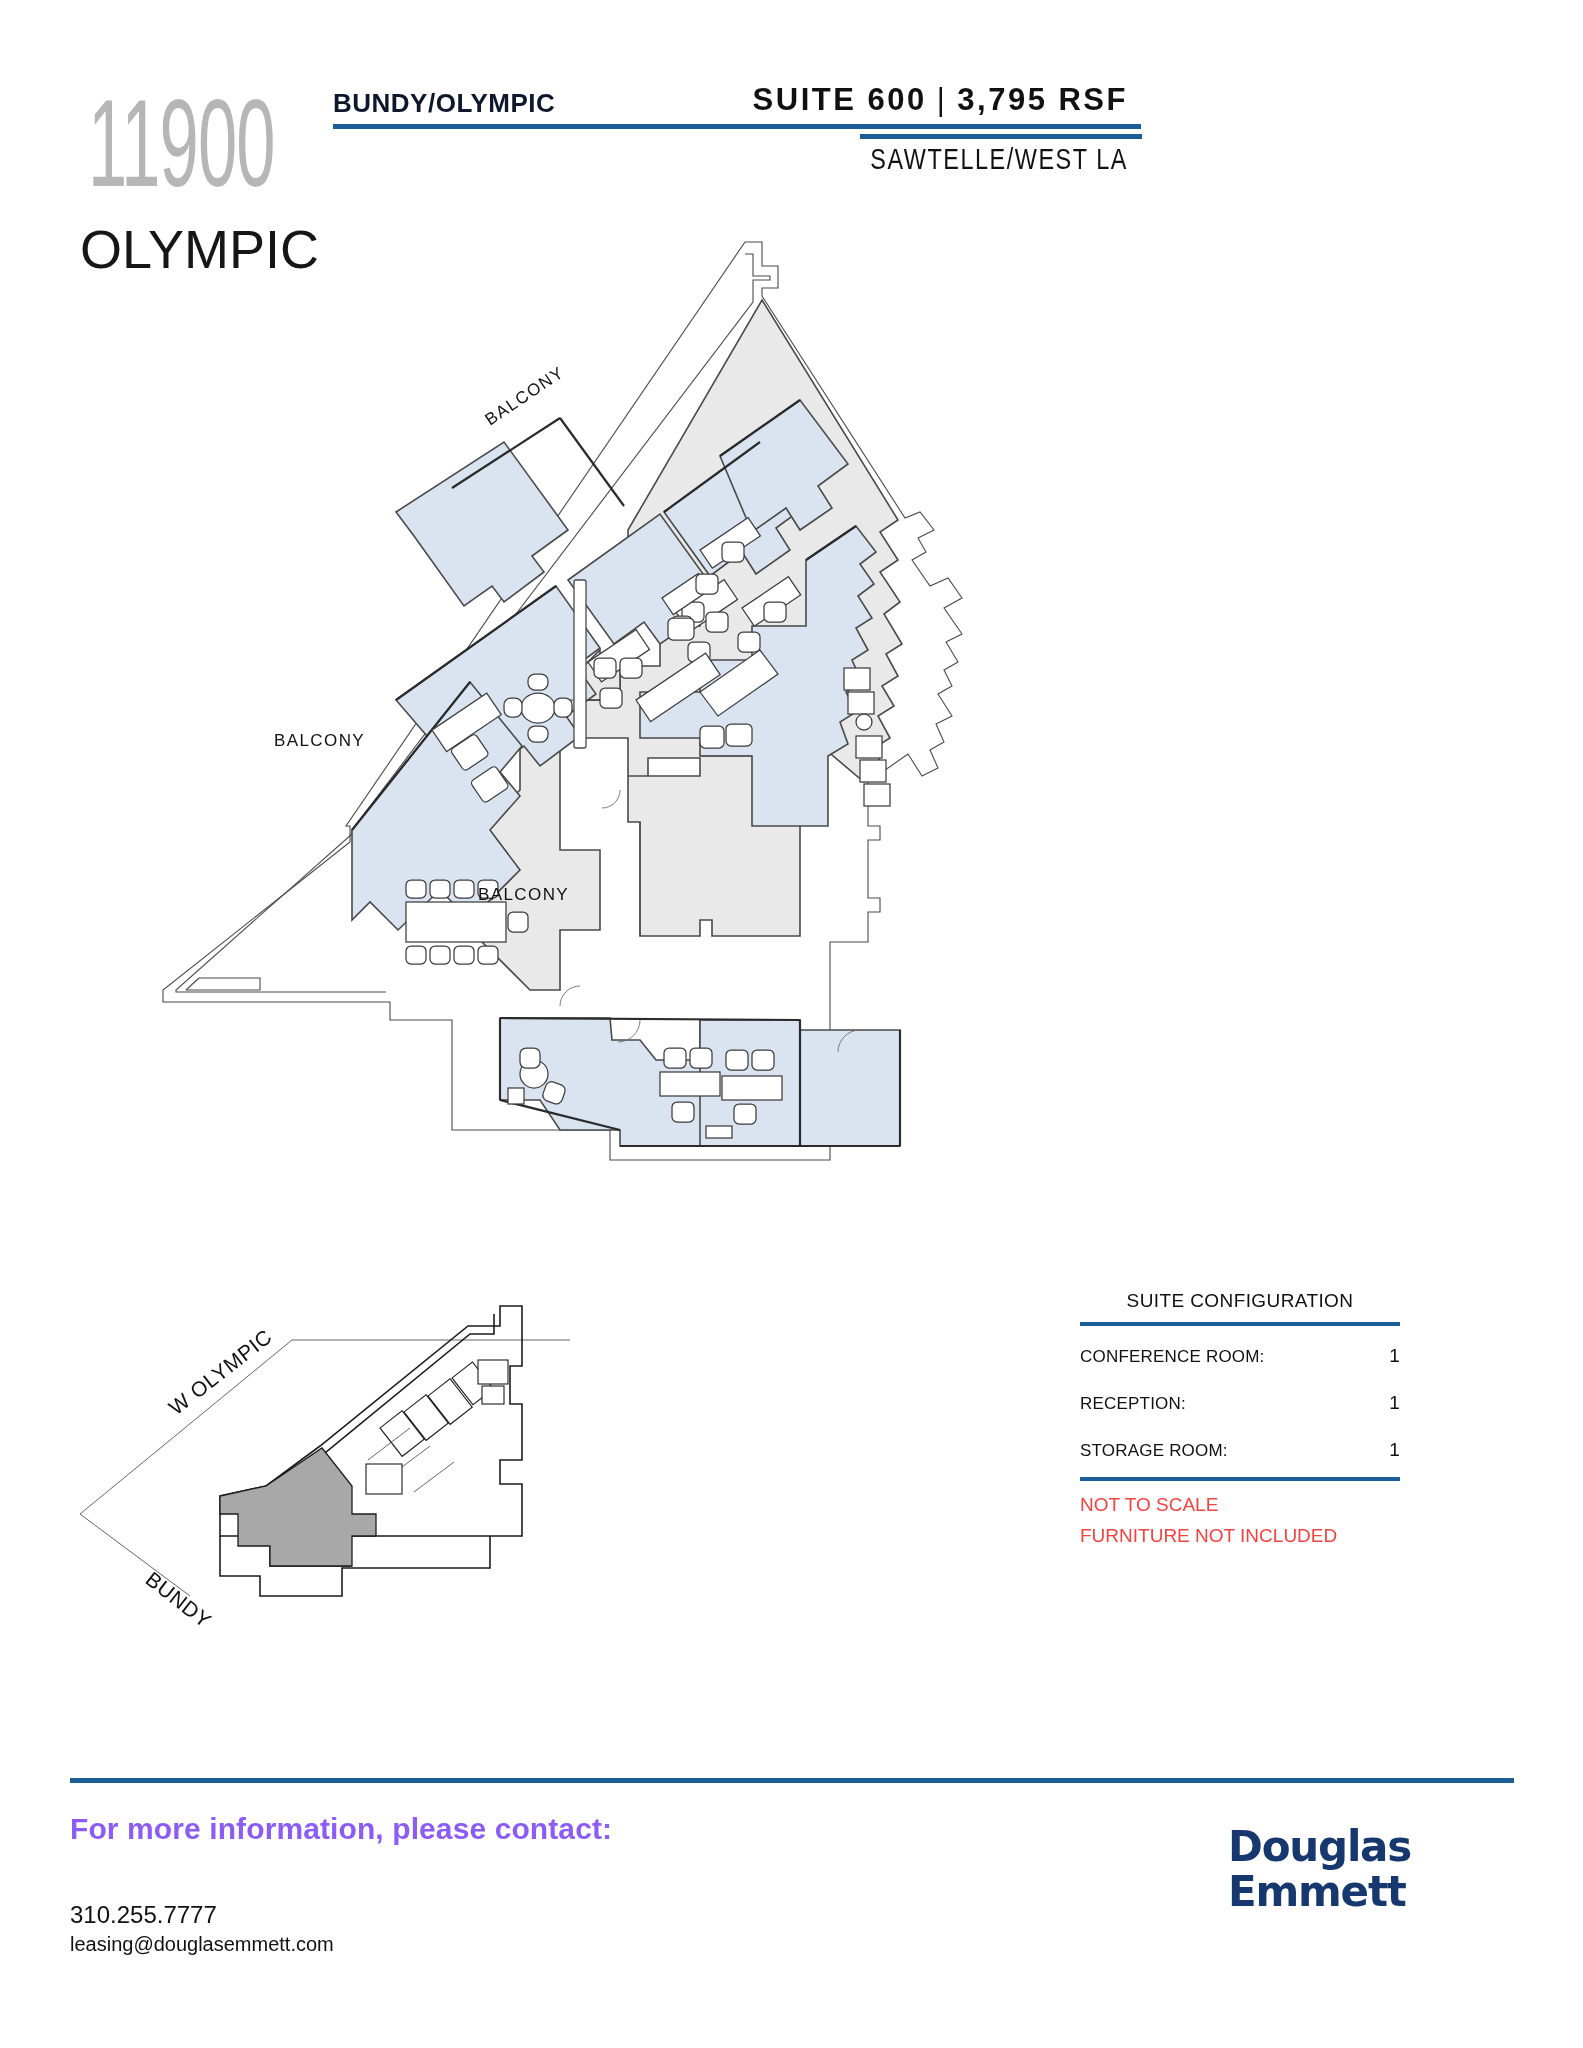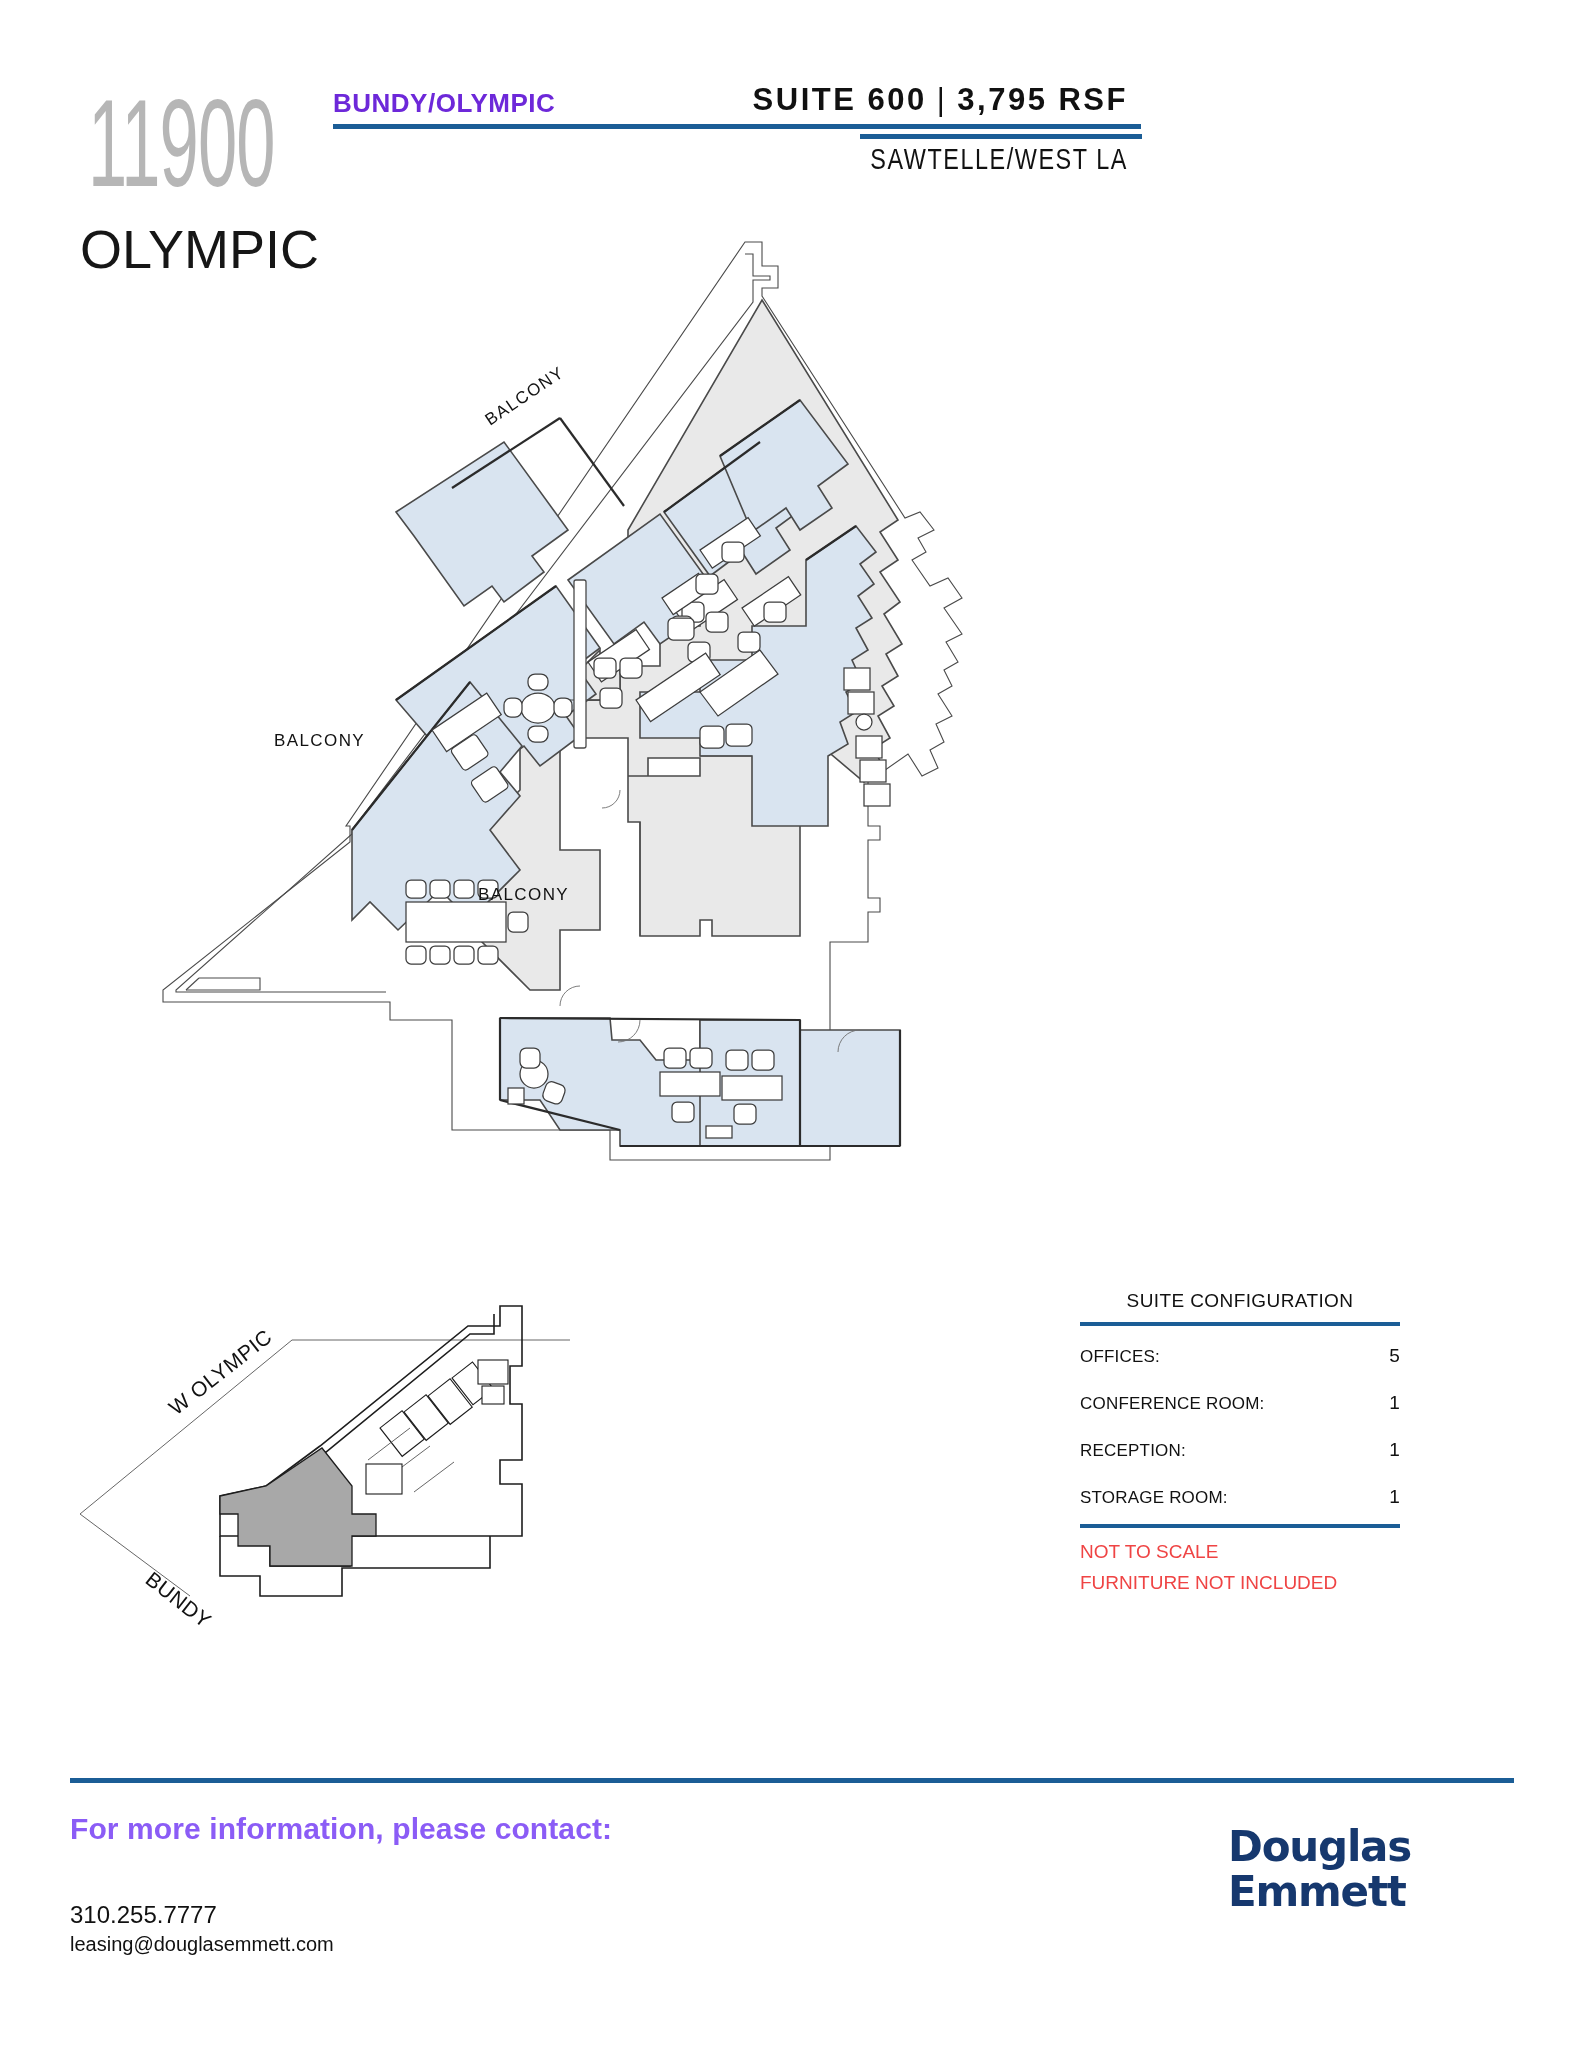--- a/index.html
+++ b/index.html
@@ -22,21 +22,21 @@
     transform:scaleY(1.45) scaleX(0.82);transform-origin:left top;
   }
   .bld-name{
     position:absolute;left:80px;top:222px;
     font-size:54px;line-height:54px;letter-spacing:0px;
     color:#161616;font-weight:400;
   }
 
   .sub-left{
     position:absolute;left:333px;top:88px;
-    font-size:26px;letter-spacing:0.5px;font-weight:600;color:#6d28d9;
+    font-size:26px;letter-spacing:0.5px;font-weight:600;color:#0f172a;
   }
   .rule-left{
     position:absolute;left:333px;top:124px;width:808px;height:5px;
     background:#1b5d96;
   }
   .suite-line{
     position:absolute;right:455px;top:82px;width:720px;
     text-align:right;
     font-size:31px;letter-spacing:2.5px;font-weight:600;color:#111;
     white-space:nowrap;
@@ -358,24 +358,20 @@
       <text class="klb" x="74" y="282" transform="rotate(38 74 282)">BUNDY</text>
     </svg>
   </div>
 
   <div class="cfg">
     <div class="cfg-title">SUITE CONFIGURATION</div>
     <div class="cfg-rule"></div>
 
     <div class="cfg-rows">
       <div class="cfg-row">
-        <span class="lbl">OFFICES:</span>
-        <span class="val">5</span>
-      </div>
-      <div class="cfg-row">
         <span class="lbl">CONFERENCE ROOM:</span>
         <span class="val">1</span>
       </div>
       <div class="cfg-row">
         <span class="lbl">RECEPTION:</span>
         <span class="val">1</span>
       </div>
       <div class="cfg-row">
         <span class="lbl">STORAGE ROOM:</span>
         <span class="val">1</span>

